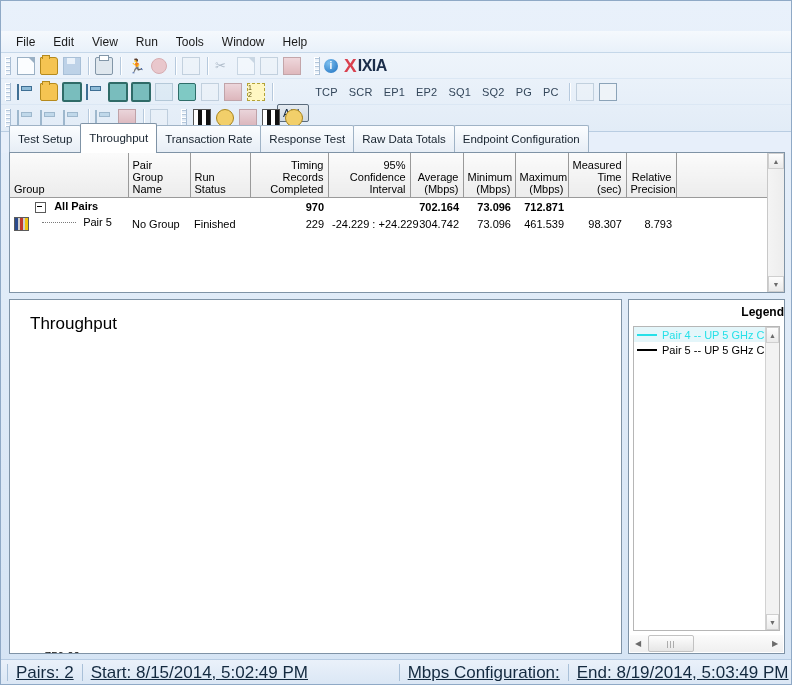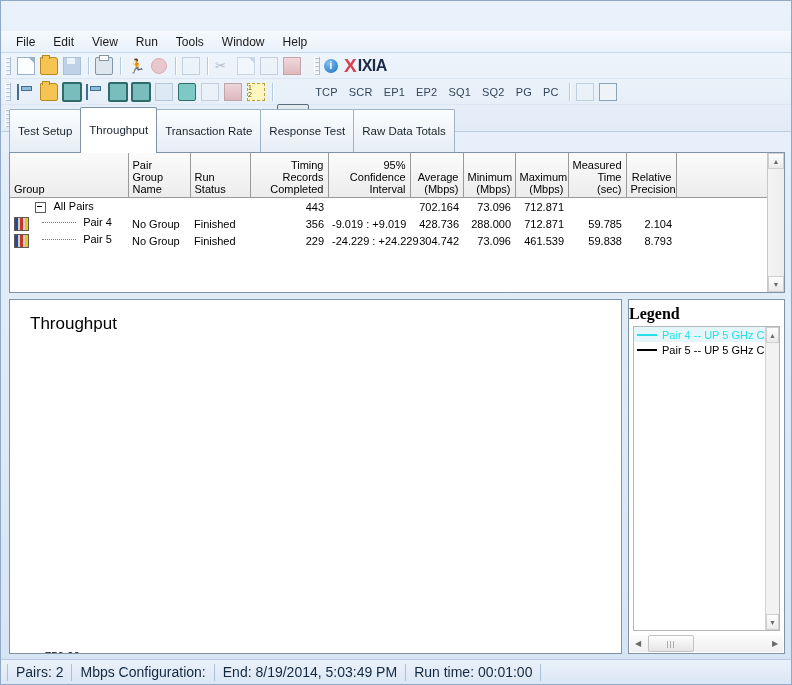--- a/index.html
+++ b/index.html
@@ -127,21 +127,21 @@
     background:radial-gradient(circle at 35% 30%,#7ec0ef,#1b6fbf);
     color:#fff;font-size:10px;font-weight:bold;text-align:center;line-height:14px;
   }
   
   .tabstrip{
     position:absolute;left:0;top:131px;right:0;height:21px;
     display:flex;align-items:flex-end;padding-left:8px;box-sizing:border-box;
     background:#e7effa;
   }
   .tab{
-    height:19px;line-height:19px;padding:12px 8px;font-size:11.5px;
+    height:19px;line-height:19px;padding:4px 8px;font-size:11.5px;
     border:1px solid #9fb3c6;border-bottom:none;border-radius:2px 2px 0 0;
     background:linear-gradient(180deg,#fbfdff,#e6edf5);
     margin-right:-1px;color:#16222e;white-space:nowrap;
   }
   .tab.active{
     height:21px;line-height:21px;background:#ffffff;font-weight:normal;
     border-color:#7f93a6;position:relative;z-index:2;
   }
   
   .tablepanel{
@@ -155,21 +155,21 @@
     font-weight:normal;font-size:11px;padding:2px 4px;height:40px;
     vertical-align:bottom;line-height:12px;
   }
   th.l{text-align:left;}
   th.r{text-align:right;}
   table.grid td{
     font-size:11px;padding:1px 4px;height:15px;vertical-align:middle;
     white-space:nowrap;
   }
   td.r{text-align:right;}
-  .bold{font-weight:normal;}
+  .bold{font-weight:bold;}
   .expander{
     display:inline-block;width:9px;height:9px;border:1px solid #5a5a5a;background:#fff;
     position:relative;vertical-align:middle;margin-right:5px;
   }
   .expander:before{content:"";position:absolute;left:1px;top:3px;width:5px;height:1px;background:#000;}
   .bookicon{
     display:inline-block;width:13px;height:12px;vertical-align:middle;
     background:linear-gradient(90deg,#2b4a8c 0 3px,#cfcfcf 3px 5px,#c0392b 5px 8px,#cfcfcf 8px 10px,#f1c40f 10px 13px);
     border:1px solid #5b5b5b;
   }
@@ -196,23 +196,22 @@
   .charttitle{
     position:absolute;left:20px;top:14px;font-size:17px;color:#000;
   }
   .plotsvg{position:absolute;left:0;top:0;}
   
   .legendpanel{
     position:absolute;left:627px;top:298px;width:157px;height:355px;
     background:#fff;border:1px solid #7f93a6;box-sizing:border-box;overflow:hidden;
   }
   .legendtitle{
-    text-align:left;font-weight:bold;font-size:16px;padding:5px 0 4px;
+    text-align:right;font-weight:bold;font-size:12px;padding:5px 0 4px;
     background:#fff;
-    font-family:Liberation Serif, serif;
   }
   .legendbox{
     position:absolute;left:4px;top:26px;right:4px;bottom:22px;
     border:1px solid #b6b6b6;background:#fff;overflow:hidden;
   }
   .legend-row{display:flex;align-items:center;height:15px;padding-left:3px;white-space:nowrap;}
   .legend-row.sel{background:#e4f6fa;}
   .legline{display:inline-block;width:20px;height:0;border-top:2px solid #000;margin-right:5px;flex:none;}
   .legend-label{font-size:11px;overflow:hidden;}
   .lsb-v{
@@ -233,22 +232,22 @@
   }
   .hsb-track{flex:1;}
   
   .statusbar{
     position:absolute;left:0;bottom:0;right:0;height:24px;
     background:linear-gradient(180deg,#eaf1fa,#dbe7f5);
     border-top:1px solid #b6cbe2;
     display:flex;align-items:center;
   }
   .st-cell{
-    font-size:14px;color:#13293f;padding:0 8px;height:17px;line-height:17px;
-    border-right:1px solid #a9c0d8;white-space:nowrap;
+    font-size:17px;color:#13293f;padding:0 8px;height:17px;line-height:17px;
+    border-right:1px solid #a9c0d8;white-space:nowrap;text-decoration:underline;
   }
   .st-cell:first-child{margin-left:6px;border-left:1px solid #a9c0d8;}
   .st-flex{flex:1;border-right:none;}
 </style>
 </head>
 <body>
 
 <div class="window">
 
 
@@ -406,20 +405,21 @@
     </div>
 
   </div>
 
   <div class="tabstrip">
     <div class="tab">Test Setup</div>
     <div class="tab active">Throughput</div>
     <div class="tab">Transaction Rate</div>
     <div class="tab">Response Test</div>
     <div class="tab">Raw Data Totals</div>
+    <div class="tab">Endpoint Configuration</div>
   </div>
 
   <div class="tablepanel">
     <table class="grid">
       <colgroup>
         <col style="width:118px">
           <col style="width:62px">
           <col style="width:60px">
           <col style="width:78px">
         <col style="width:82px">
@@ -447,60 +447,43 @@
       </thead>
       <tbody>
         <tr>
           <td>
             <span style="display:inline-block;width:18px"></span>
             <span class="expander"></span>
             <span class="bold">All Pairs</span>
           </td>
           <td></td>
           <td></td>
-          <td class="r bold">443</td>
+          <td class="r bold">970</td>
           <td class="r"></td>
           <td class="r bold">702.164</td>
           <td class="r bold">73.096</td>
           <td class="r bold">712.871</td>
           <td class="r"></td>
           <td class="r"></td>
-          <td></td>
-        </tr>
-        <tr>
-          <td>
-            <span class="bookicon"></span>
-            <span class="treeline"></span>
-            <span>Pair 4</span>
-          </td>
-          <td>No Group</td>
-          <td>Finished</td>
-          <td class="r">356</td>
-          <td class="r">-9.019 : +9.019</td>
-          <td class="r">428.736</td>
-          <td class="r">288.000</td>
-          <td class="r">712.871</td>
-          <td class="r">59.785</td>
-          <td class="r">2.104</td>
           <td></td>
         </tr>
         <tr>
           <td>
             <span class="bookicon"></span>
             <span class="treeline"></span>
             <span>Pair 5</span>
           </td>
           <td>No Group</td>
           <td>Finished</td>
           <td class="r">229</td>
           <td class="r">-24.229 : +24.229</td>
           <td class="r">304.742</td>
           <td class="r">73.096</td>
           <td class="r">461.539</td>
-          <td class="r">59.838</td>
+          <td class="r">98.307</td>
           <td class="r">8.793</td>
           <td></td>
         </tr>
       </tbody>
     </table>
     <div class="vsb">
       <div class="sbarrow">▲</div>
       <div class="sbarrow bottom">▼</div>
     </div>
   </div>
@@ -582,19 +565,20 @@
     <div class="hsb">
       <div class="hsb-arrow">◀</div>
       <div class="hsb-thumb">|||</div>
       <div class="hsb-track"></div>
       <div class="hsb-arrow">▶</div>
     </div>
   </div>
 
   <div class="statusbar">
     <div class="st-cell">Pairs: 2</div>
+    <div class="st-cell" style="min-width:300px">Start: 8/15/2014, 5:02:49 PM</div>
     <div class="st-cell">Mbps Configuration:</div>
     <div class="st-cell">End: 8/19/2014, 5:03:49 PM</div>
     <div class="st-cell">Run time: 00:01:00</div>
     <div class="st-cell st-flex"></div>
   </div>
 
 </div>
 
 </body></html>

